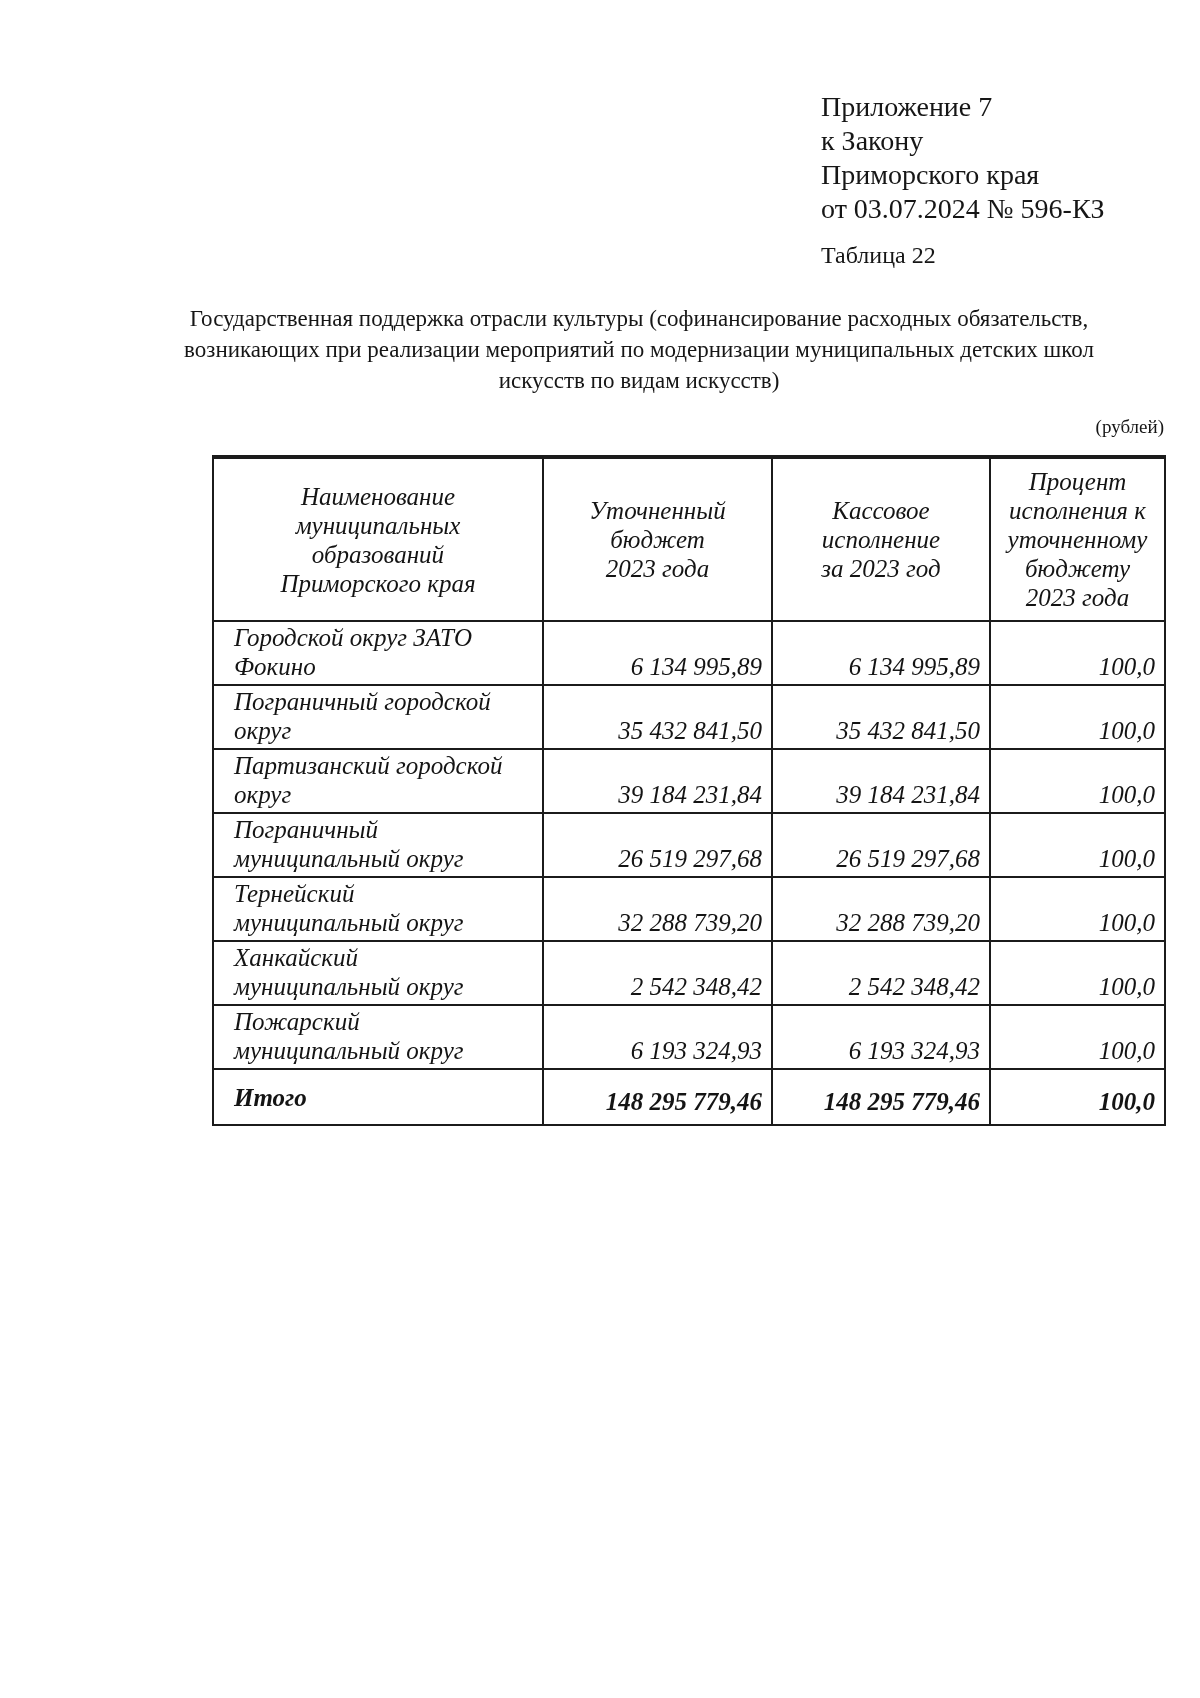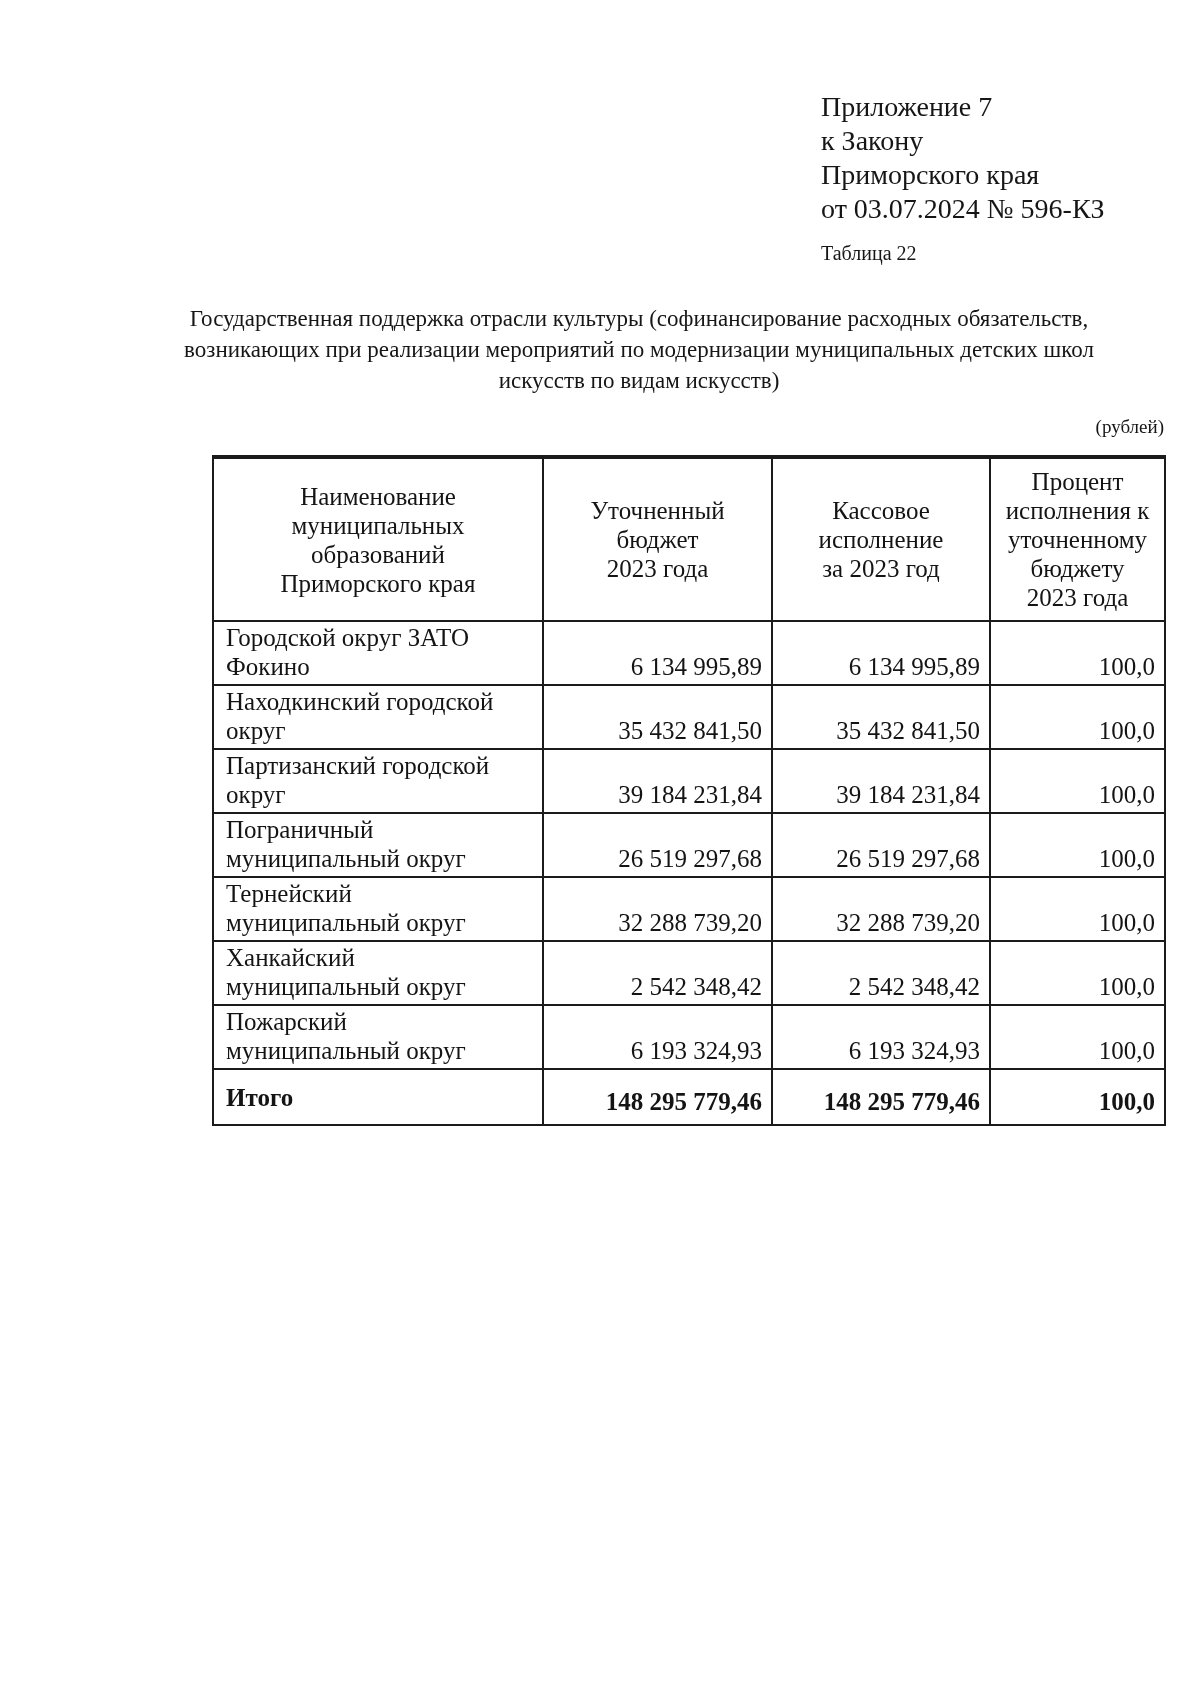--- a/index.html
+++ b/index.html
@@ -22,21 +22,21 @@
     left: 787px;
     top: 90px;
     font-size: 28px;
     line-height: 34px;
     white-space: pre-line;
   }
   .table-label {
     position: absolute;
     left: 787px;
     top: 242px;
-    font-size: 20px;
+    font-size: 24px;
   }
   .doc-title {
     position: absolute;
     left: 150px;
     top: 303px;
     width: 910px;
     font-size: 23px;
     line-height: 31px;
     text-align: center;
   }
@@ -56,34 +56,35 @@
     border-collapse: collapse;
     table-layout: fixed;
     font-size: 25px;
     color: #141414;
   }
   table.budget, table.budget th, table.budget td {
     border: 2px solid #1b1b1b;
   }
   table.budget {
     border-top-width: 4px;
+    font-style: italic;
   }
   table.budget th {
     font-weight: normal;
     text-align: center;
     vertical-align: middle;
     height: 157px;
     line-height: 29px;
     white-space: pre-line;
     padding: 2px 4px;
   }
   td.name-cell {
     vertical-align: top;
     text-align: left;
-    padding: 1px 4px 1px 12px;
+    padding: 1px 4px 1px 20px;
     line-height: 29px;
     white-space: pre-line;
     height: 60px;
   }
   td.num-cell {
     vertical-align: bottom;
     text-align: right;
     padding: 13px 9px 3px 4px;
     white-space: nowrap;
   }
@@ -142,21 +143,21 @@
     </thead>
     <tbody>
       <tr>
         <td class="name-cell">Городской округ ЗАТО
 Фокино</td>
         <td class="num-cell">6 134 995,89</td>
         <td class="num-cell">6 134 995,89</td>
         <td class="num-cell">100,0</td>
       </tr>
       <tr>
-        <td class="name-cell">Находкинский городской
+        <td class="name-cell">Пограничный городской
 округ</td>
         <td class="num-cell">35 432 841,50</td>
         <td class="num-cell">35 432 841,50</td>
         <td class="num-cell">100,0</td>
       </tr>
       <tr>
         <td class="name-cell">Партизанский городской
 округ</td>
         <td class="num-cell">39 184 231,84</td>
         <td class="num-cell">39 184 231,84</td>

